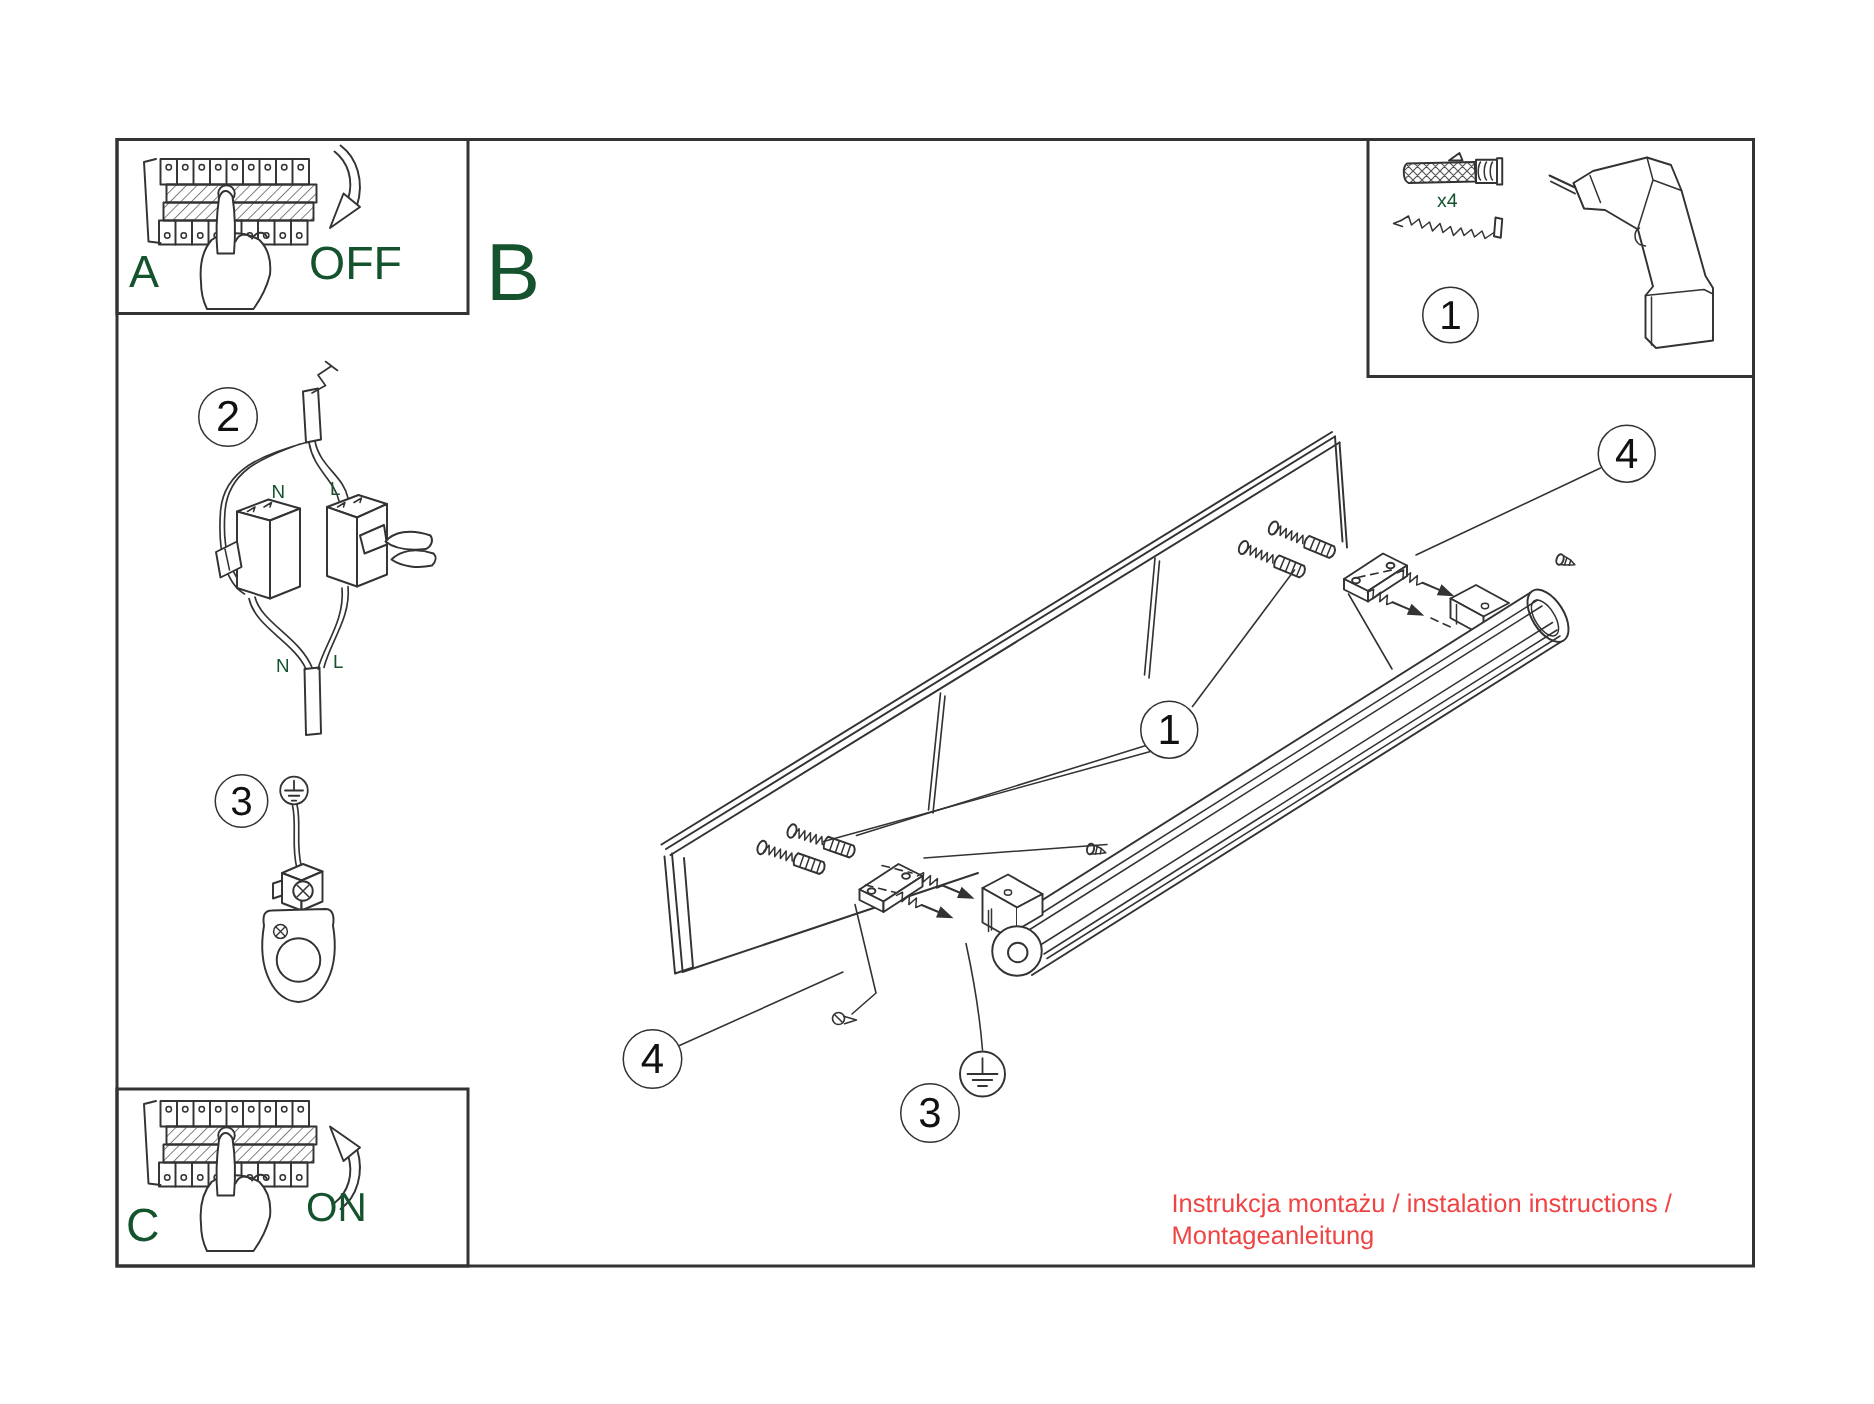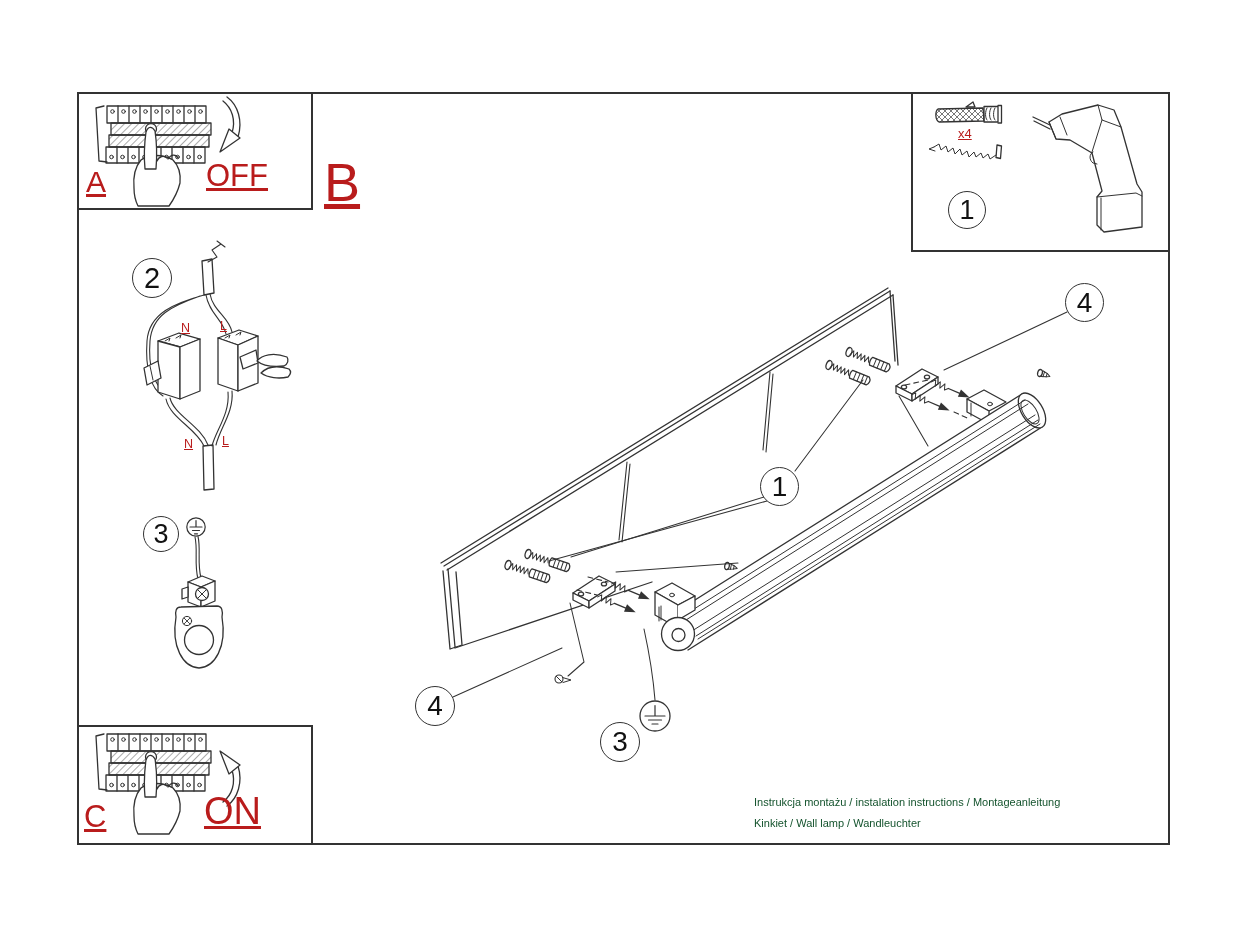--- a/index.html
+++ b/index.html
@@ -1,24 +1,24 @@
 <!DOCTYPE html>
 <html><head>
 <meta charset="utf-8">
 <style>
   html,body{margin:0;padding:0;background:#fff;}
   .page{position:relative;width:1249px;height:936px;background:#fff;overflow:hidden;
         font-family:"Liberation Sans","DejaVu Sans",sans-serif;color:#111;}
   .box{position:absolute;border:2px solid #333;background:transparent;}
   svg.art{position:absolute;left:0;top:0;width:1249px;height:936px;}
-  .lbl{position:absolute;color:#b91c1c;white-space:nowrap;line-height:1;text-decoration:underline;}
+  .lbl{position:absolute;color:#14532d;white-space:nowrap;line-height:1;}
   .callout{position:absolute;border:1.7px solid #333;border-radius:50%;background:#fff;
            display:flex;align-items:center;justify-content:center;
            font-size:28px;color:#111;box-sizing:border-box;}
-  .footer{position:absolute;left:754px;top:792px;font-size:11px;line-height:21px;color:#14532d;}
+  .footer{position:absolute;left:781px;top:792px;font-size:17px;line-height:21px;color:#ef4444;}
 </style>
 </head>
 <body>
 
 <div class="page">
 
   <div class="box" style="left:77px;top:92px;width:1089px;height:749px;"></div>
   <div class="box" style="left:77px;top:92px;width:232px;height:114px;"></div>
   <div class="box" style="left:911px;top:92px;width:255px;height:156px;"></div>
   <div class="box" style="left:77px;top:725px;width:232px;height:116px;"></div>
@@ -254,35 +254,34 @@
       <circle cx="655" cy="716" r="15" stroke-width="1.3"></circle>
       <path d="M655,705.5 L655,716 M645,716 L665,716 M648.5,720 L661.5,720 M652,724 L658,724" stroke-width="1.2"></path>
     </g>
   </svg>
 
   <div class="lbl" style="left:86px;top:167px;font-size:30px;">A</div>
   <div class="lbl" style="left:324px;top:155px;font-size:54px;">B</div>
   <div class="lbl" style="left:84px;top:801px;font-size:31px;">C</div>
 
   <div class="lbl" style="left:206px;top:160px;font-size:31px;">OFF</div>
-  <div class="lbl" style="left:204px;top:792px;font-size:38px;">ON</div>
+  <div class="lbl" style="left:204px;top:792px;font-size:27px;">ON</div>
 
   <div class="lbl" style="left:958px;top:127px;font-size:13px;">x4</div>
 
   <div class="lbl" style="left:181px;top:322px;font-size:12.5px;">N</div>
   <div class="lbl" style="left:220px;top:320px;font-size:12.5px;">L</div>
   <div class="lbl" style="left:184px;top:438px;font-size:12.5px;">N</div>
   <div class="lbl" style="left:222px;top:435px;font-size:12.5px;">L</div>
 
   <div class="callout" style="left:948px;top:191px;width:38px;height:38px;font-size:27px;">1</div>
   <div class="callout" style="left:132px;top:258px;width:40px;height:40px;font-size:29px;">2</div>
   <div class="callout" style="left:143px;top:516px;width:36px;height:36px;font-size:27px;">3</div>
   <div class="callout" style="left:760px;top:467px;width:39px;height:39px;font-size:28px;">1</div>
   <div class="callout" style="left:1065px;top:283px;width:39px;height:39px;font-size:28px;">4</div>
   <div class="callout" style="left:415px;top:686px;width:40px;height:40px;font-size:28px;">4</div>
   <div class="callout" style="left:600px;top:722px;width:40px;height:40px;font-size:28px;">3</div>
 
   <div class="footer">
     <div>Instrukcja montażu / instalation instructions / Montageanleitung</div>
-    <div>Kinkiet / Wall lamp / Wandleuchter</div>
   </div>
 
 </div>
 
 </body></html>

